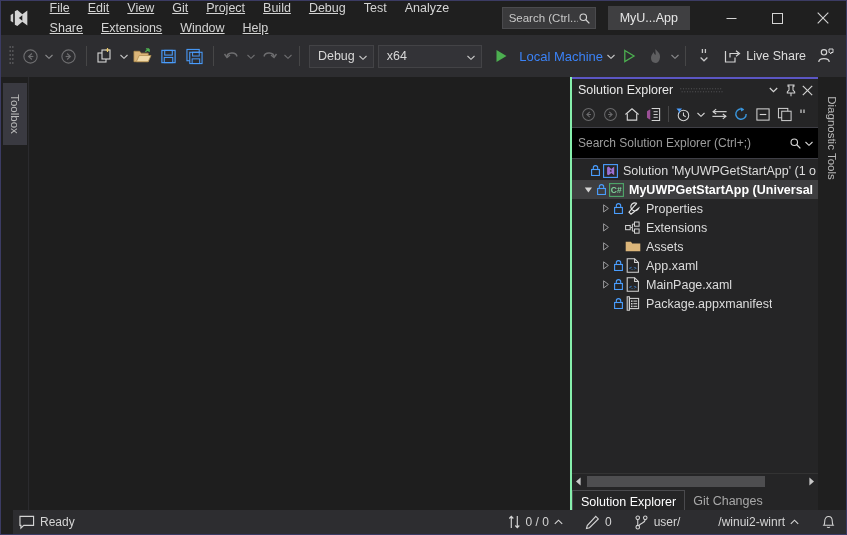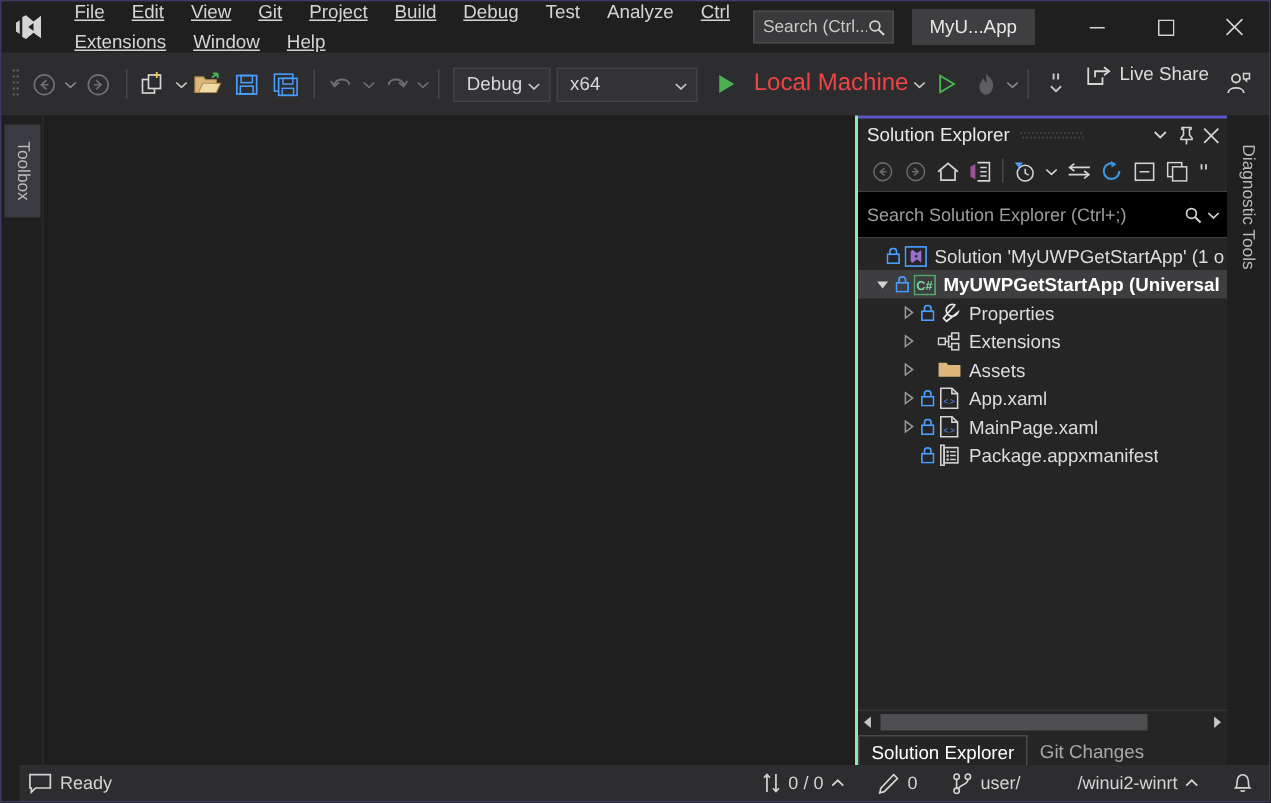--- a/index.html
+++ b/index.html
@@ -58,23 +58,23 @@
   }
   .tsep { width: 1px; height: 20px; background: #464647; margin: 0 5px; }
   .tcaret { width: 13px; height: 28px; display: flex; align-items: center; justify-content: center; }
   .combo {
     height: 23px; background: #333337; border: 1px solid #434346;
     display: flex; align-items: center; color: #d8d8d8; font-size: 12.5px;
     padding: 0 2px 0 8px; margin-left: 4px;
   }
   .combo .lbl { flex: 1; white-space: nowrap; }
   .combo .cv { width: 16px; text-align: center; }
-  .run-lbl { color: #ef4444; font-size: 16px; padding: 0 2px 0 5px; white-space: nowrap; }
+  .run-lbl { color: #3b82f6; font-size: 13px; padding: 0 2px 0 5px; white-space: nowrap; }
   .live-share {
-    display: flex; align-items: flex-start; height: 28px; padding: 0 6px;
+    display: flex; align-items: center; height: 28px; padding: 0 6px;
     color: #dcdcdc; font-size: 12.5px; white-space: nowrap;
   }
 
   
   .dock-left {
     position: absolute; left: 0; top: 76px; width: 28px; height: 435px;
     background: #1f1f1f; border-right: 1px solid #2b2b2e;
   }
   .dock-right {
     position: absolute; right: 0; top: 76px; width: 28px; height: 435px;
@@ -183,21 +183,21 @@
     <div class="menubar">
       <div class="menu-item"><u>File</u></div>
       <div class="menu-item"><u>Edit</u></div>
       <div class="menu-item"><u>View</u></div>
       <div class="menu-item"><u>Git</u></div>
       <div class="menu-item"><u>Project</u></div>
       <div class="menu-item"><u>Build</u></div>
       <div class="menu-item"><u>Debug</u></div>
       <div class="menu-item"><span>Test</span></div>
       <div class="menu-item"><span>Analyze</span></div>
-      <div class="menu-item"><u>Ctrl</u></div>
+      <div class="menu-item"><u>Share</u></div>
       <div class="menu-item"><u>Extensions</u></div>
       <div class="menu-item"><u>Window</u></div>
       <div class="menu-item"><u>Help</u></div>
     </div>
 
     <div class="tb-right">
       <div class="search-box">
         <div class="txt">Search (Ctrl...</div>
         <svg width="13" height="13" viewBox="0 0 16 16">
           <circle cx="6.5" cy="6.5" r="4" fill="none" stroke="#d4d4d4" stroke-width="1.4"></circle>

